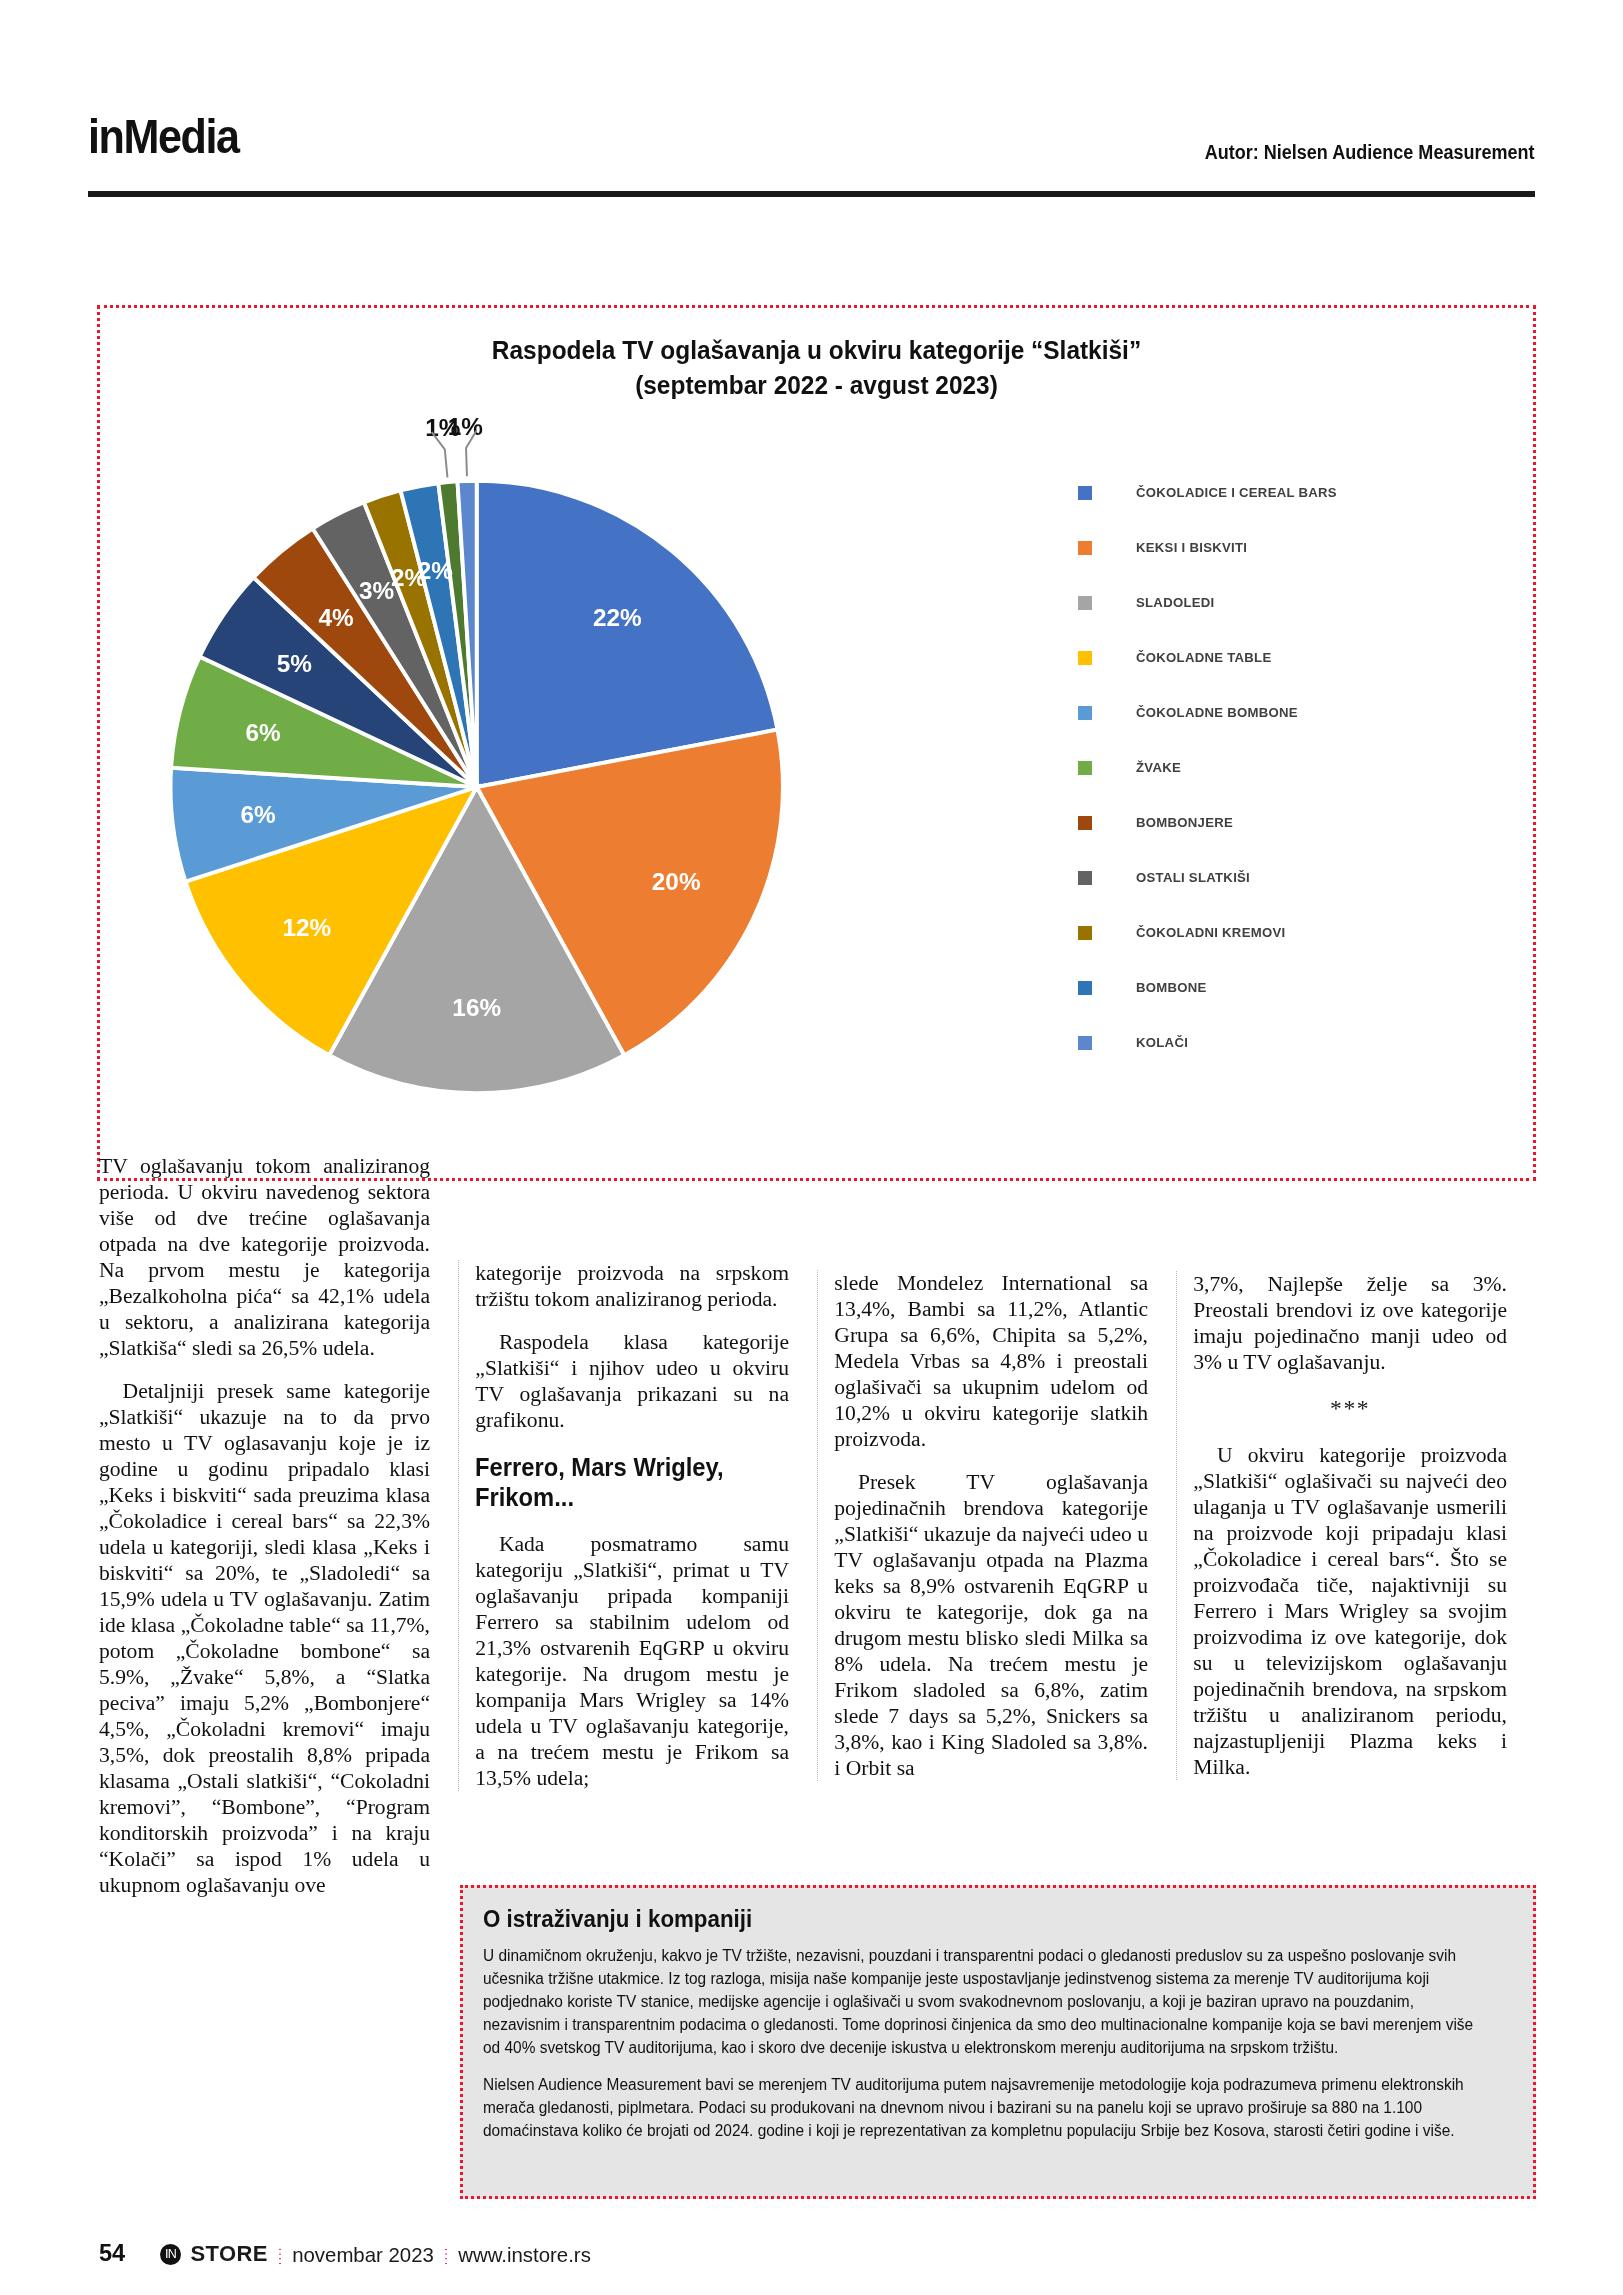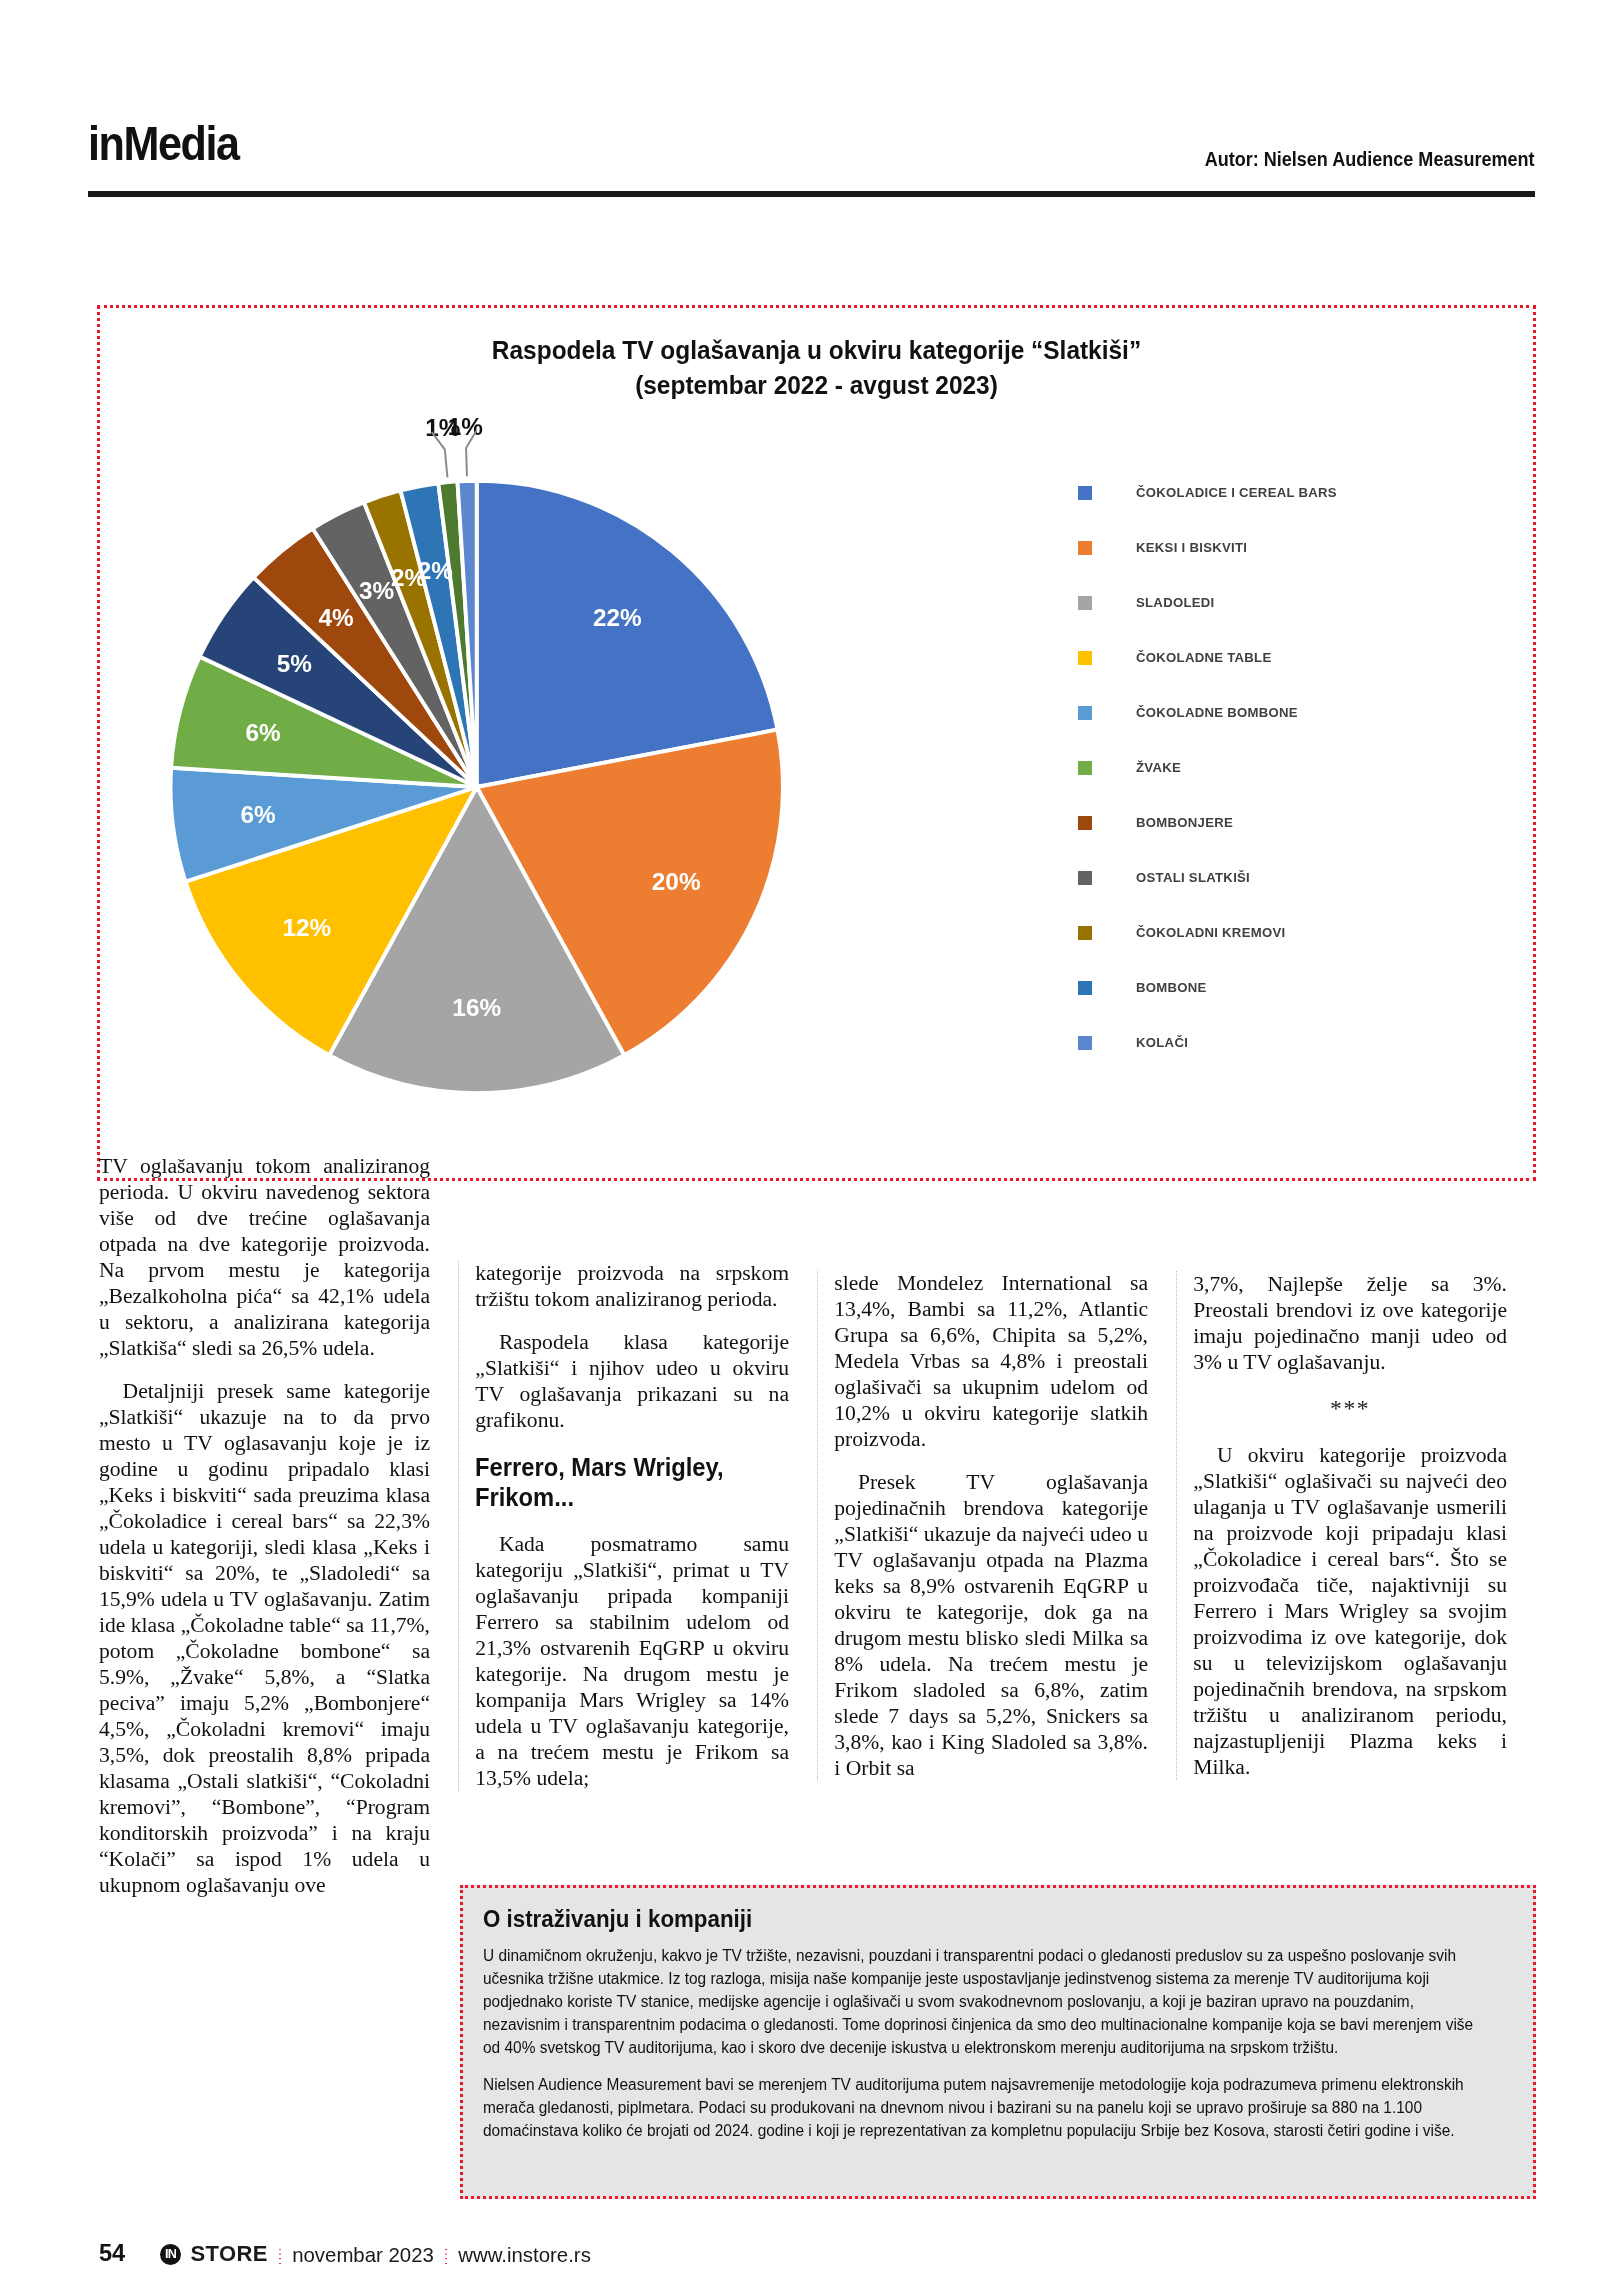--- a/index.html
+++ b/index.html
@@ -8,21 +8,21 @@
     width: 1623px; height: 2295px;
     background: #ffffff;
     font-family: "Liberation Sans", sans-serif;
     color: #1a1a1a;
     position: relative;
     overflow: hidden;
   }
 
   
   #masthead {
-    position:absolute; left:88px; top:110px; width:1447px; height:94px;
+    position:absolute; left:88px; top:103px; width:1447px; height:94px;
   }
   #brand-logo {
     font-family:"Liberation Sans", sans-serif;
     font-weight:bold; font-size:49px; letter-spacing:-1.6px;
     color:#111; position:absolute; left:0; top:4.7px;
     transform: scaleX(0.88); transform-origin: left center;
   }
   #author-line {
     position:absolute; right:0; top:38px;
     font-weight:bold; font-size:19.6px; color:#111;
@@ -128,21 +128,21 @@
   #footer {
     position:absolute; left:99px; top:2229px; width:1437px; height:38px;
     display:flex; align-items:flex-end;
   }
   #page-no {
     font-weight:bold; font-size:23.6px; color:#111; width:61px;
   }
   #footer-brand { display:flex; align-items:center; gap:9.4px; }
   #in-mark {
     width:21px; height:21px; border-radius:50%; background:#111;
-    color:#fff; font-weight:bold; font-size:12.6px;
+    color:#fff; font-weight:normal; font-size:12.6px;
     display:flex; align-items:center; justify-content:center;
     letter-spacing:-0.8px;
   }
   #store-word { font-weight:bold; font-size:22px; letter-spacing:0.4px; }
   .dot-sep {
     width:2.4px; height:20.4px; margin:0 11px;
     background-image: radial-gradient(#e8192c 40%, transparent 42%);
     background-size: 2.4px 4.7px;
   }
   #footer-date { font-weight:normal; font-size:20.4px; }

